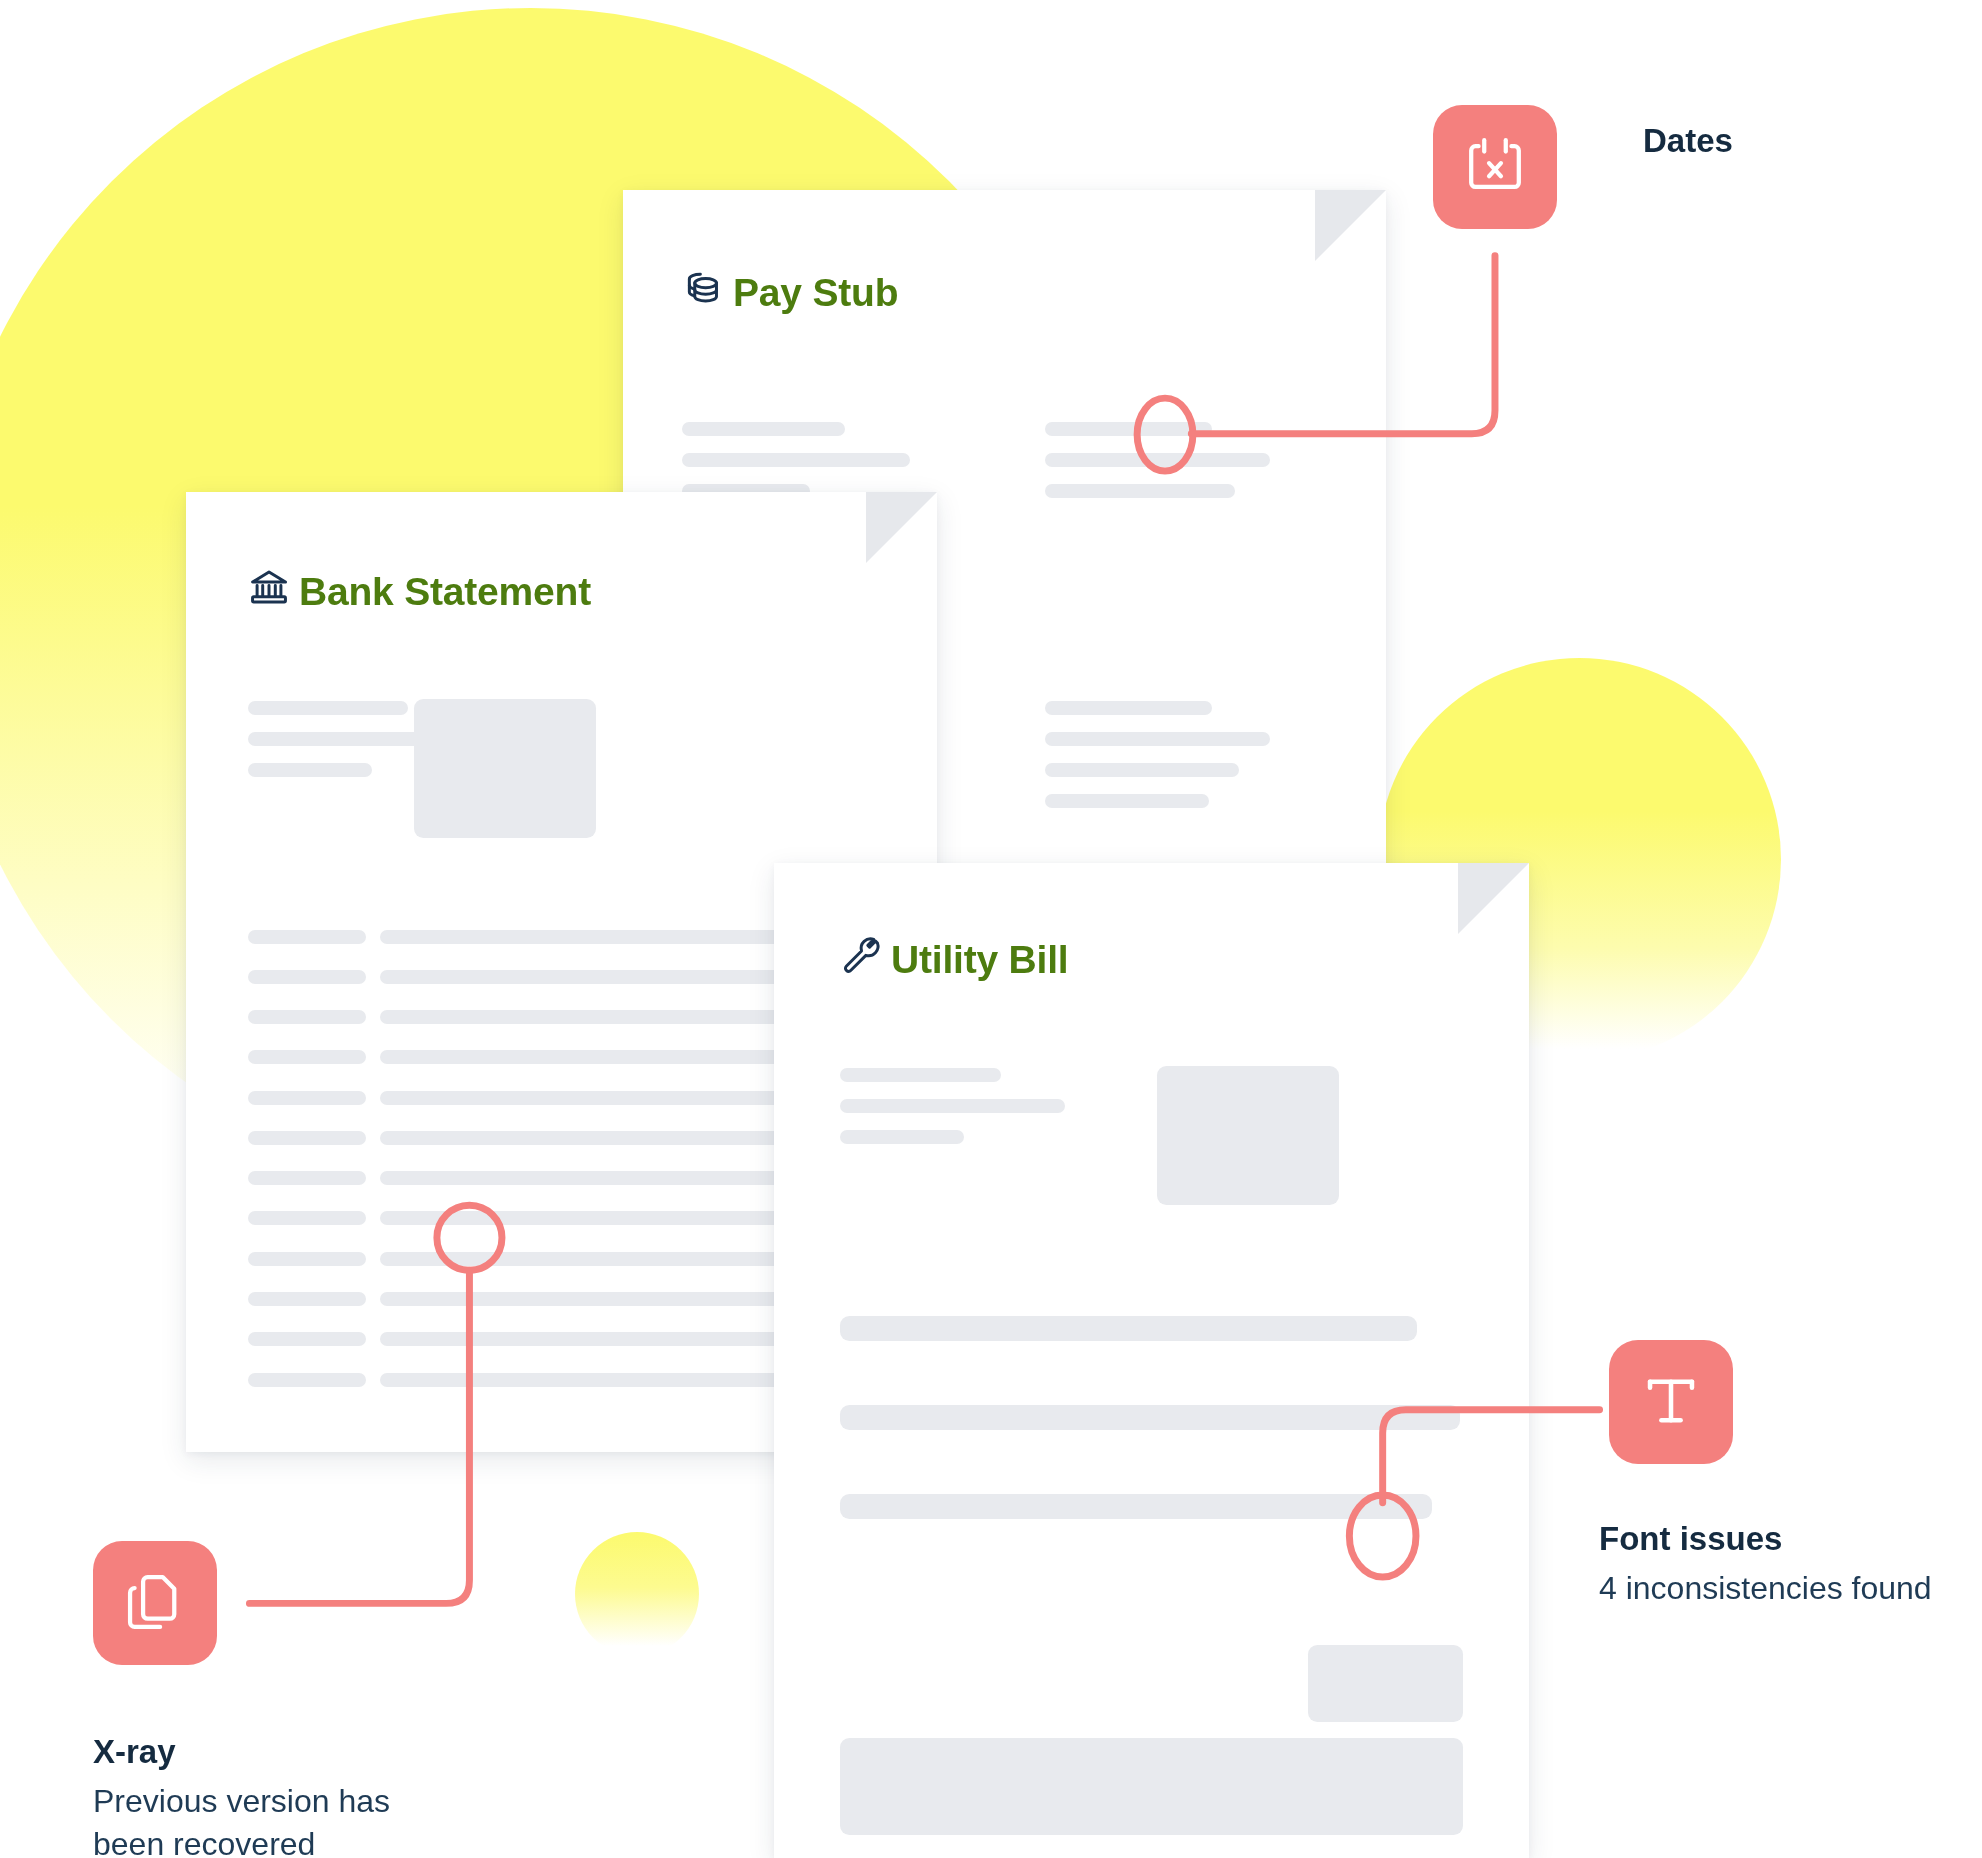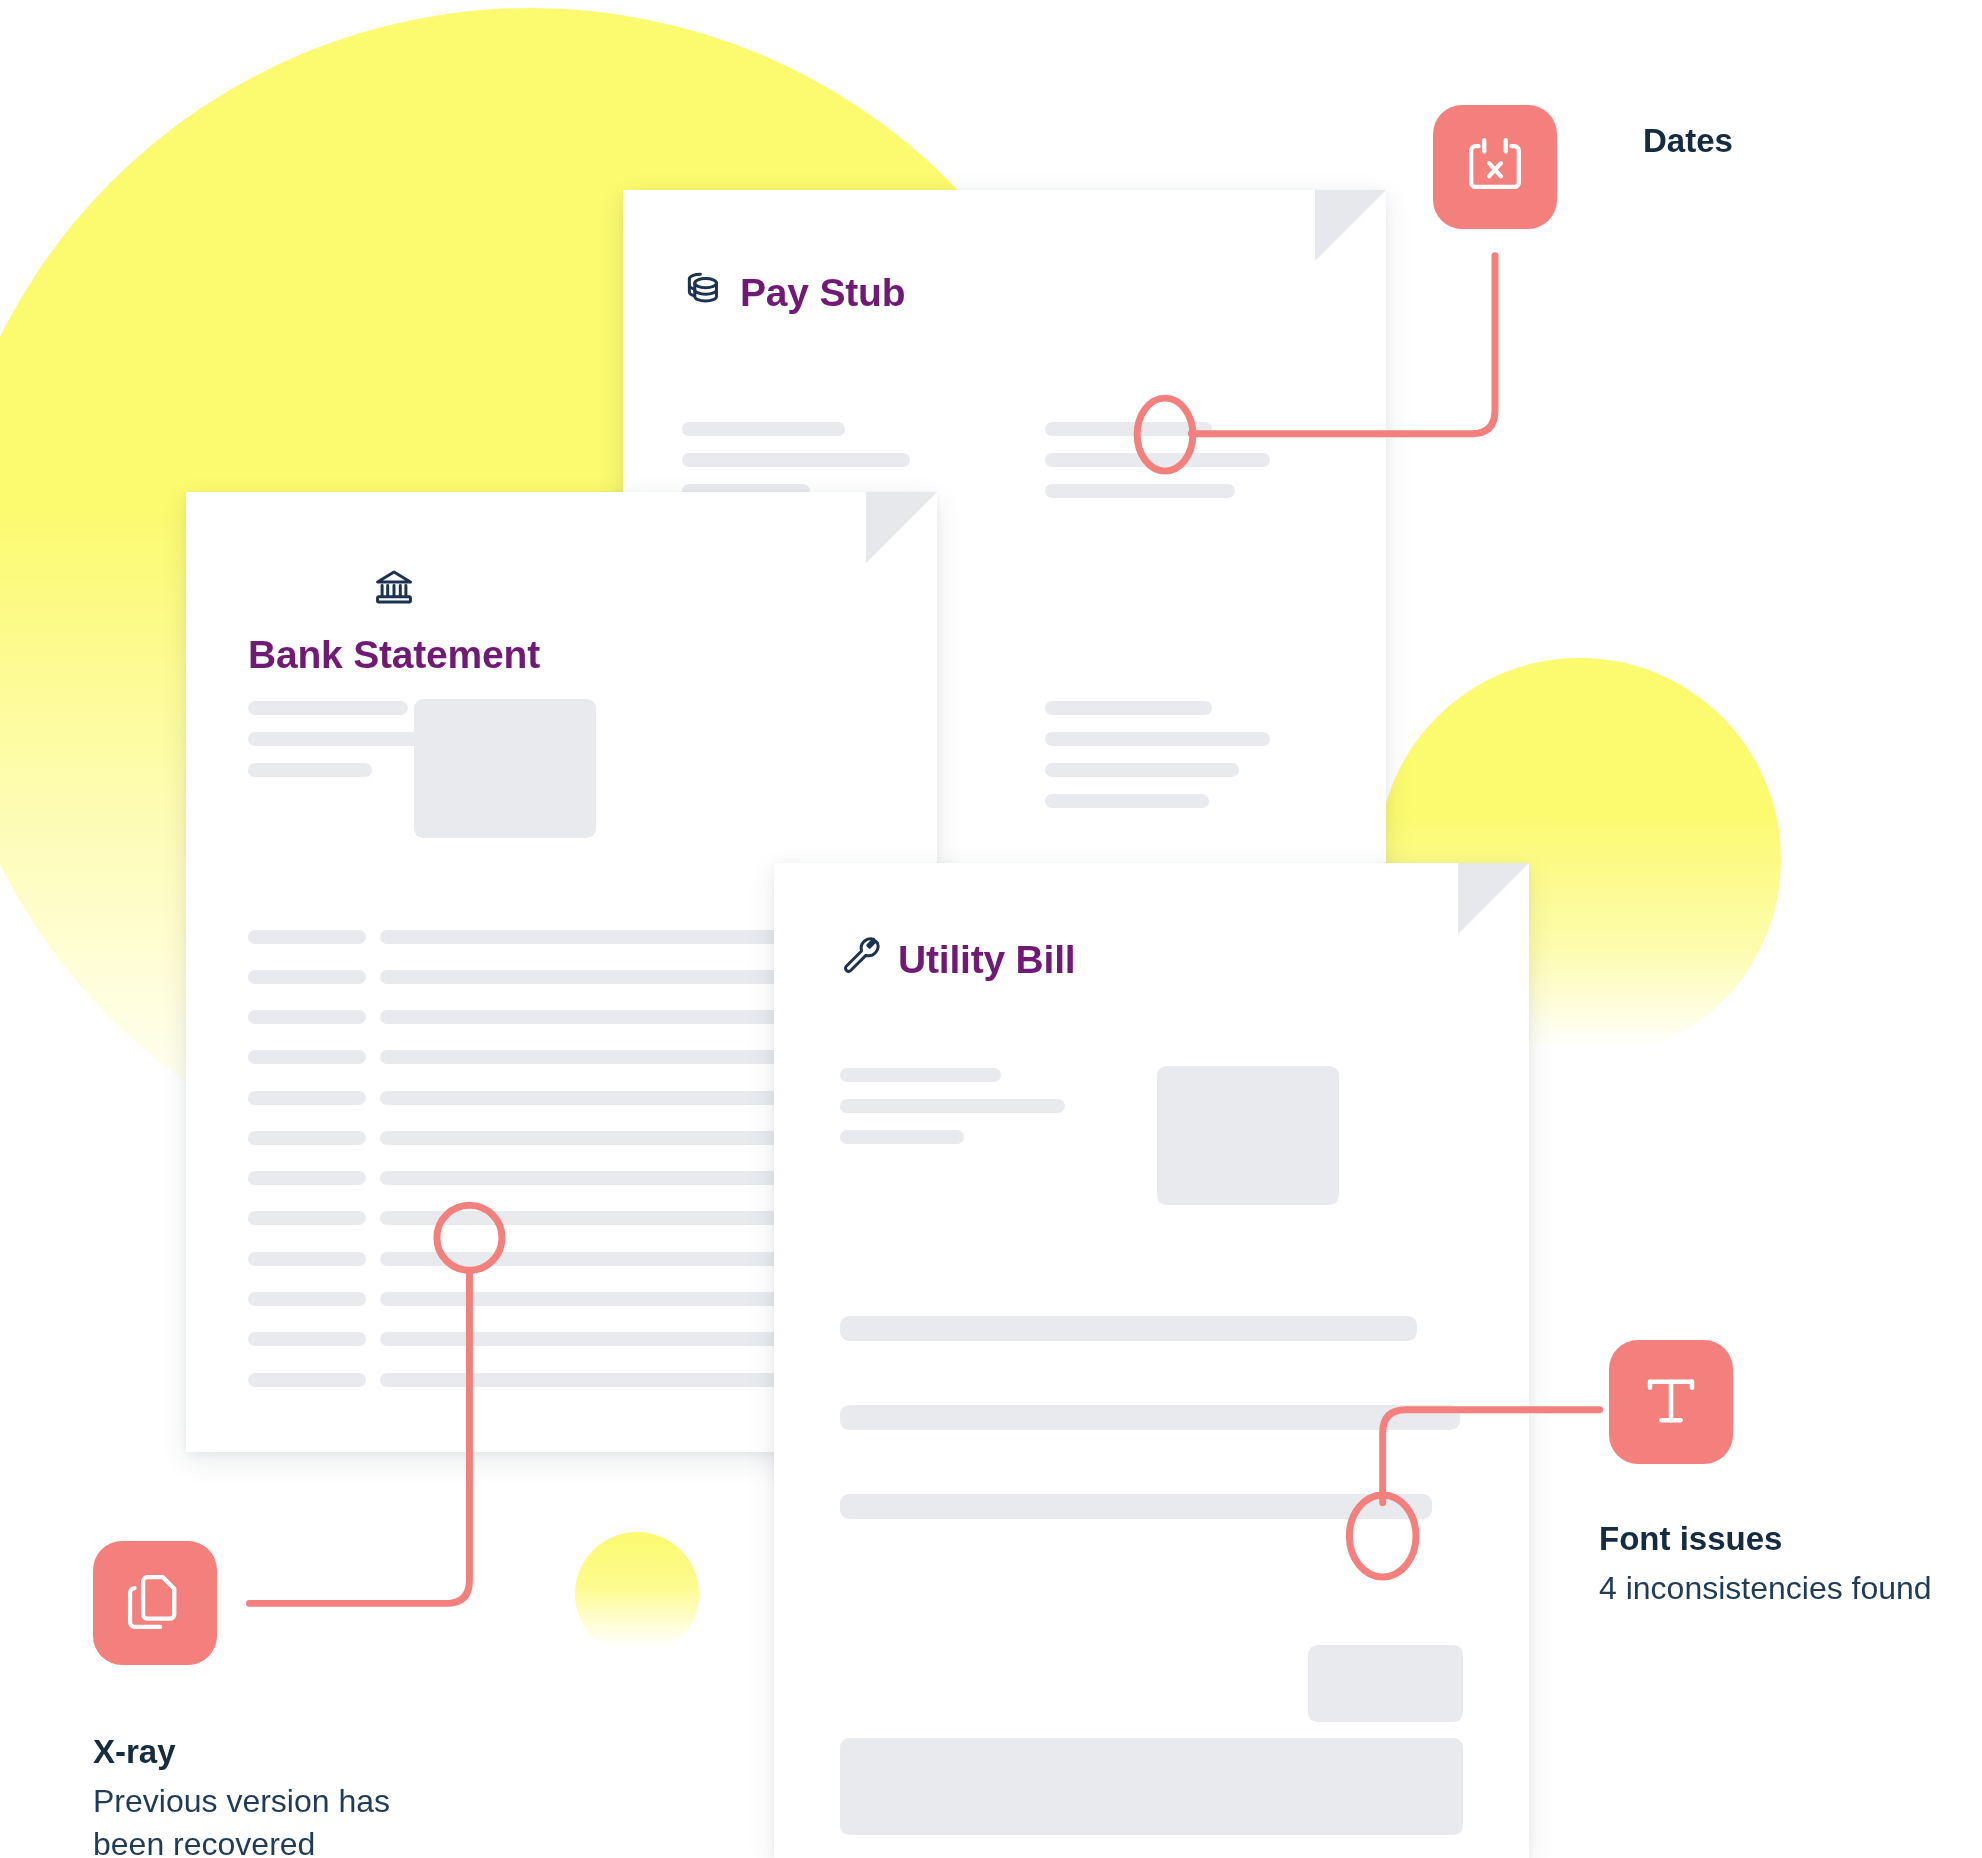--- a/index.html
+++ b/index.html
@@ -62,22 +62,22 @@
     height: 0;
     border-style: solid;
     border-width: 71px 71px 0 0;
     border-color: #E6E8EC transparent transparent transparent;
   }
 
   .doc-title {
     position: absolute;
     display: flex;
     align-items: center;
-    gap: 16px;
-    color: #701a75;
+    gap: 9px;
+    color: #4d7c0f;
     font-size: 39px;
     font-weight: bold;
     letter-spacing: -0.2px;
     white-space: nowrap;
   }
   .doc-title .ico { display: block; flex: 0 0 auto; }
 
   
   .bar {
     position: absolute;
@@ -168,21 +168,21 @@
 
     <div class="bar" style="left:422px; top:774px; width:194px;"></div>
     <div class="bar" style="left:422px; top:805px; width:225px;"></div>
     <div class="bar" style="left:422px; top:836px; width:190px;"></div>
     <div class="bar" style="left:422px; top:867px; width:155px;"></div>
   </div>
 
   <div class="doc" style="left:186px; top:492px; width:751px; height:960px;">
     <div class="doc-fold-tri"></div>
 
-    <div class="doc-title" style="left:62px; top:74px;flex-direction:column;">
+    <div class="doc-title" style="left:62px; top:74px;">
       <span class="ico">
         <svg width="42" height="42" viewBox="0 0 24 24" fill="none" stroke="#1B3350" stroke-width="1.7" stroke-linecap="round" stroke-linejoin="round">
           <path d="M2.6 9.2 12 3.4l9.4 5.8H2.6z"></path>
           <path d="M5.2 11.2v6.2M8.4 11.2v6.2M12 11.2v6.2M15.6 11.2v6.2M18.8 11.2v6.2"></path>
           <rect x="2.6" y="17.6" width="18.8" height="3.0" rx="0.7"></rect>
         </svg>
       </span>
       <span>Bank Statement</span>
     </div>
 

